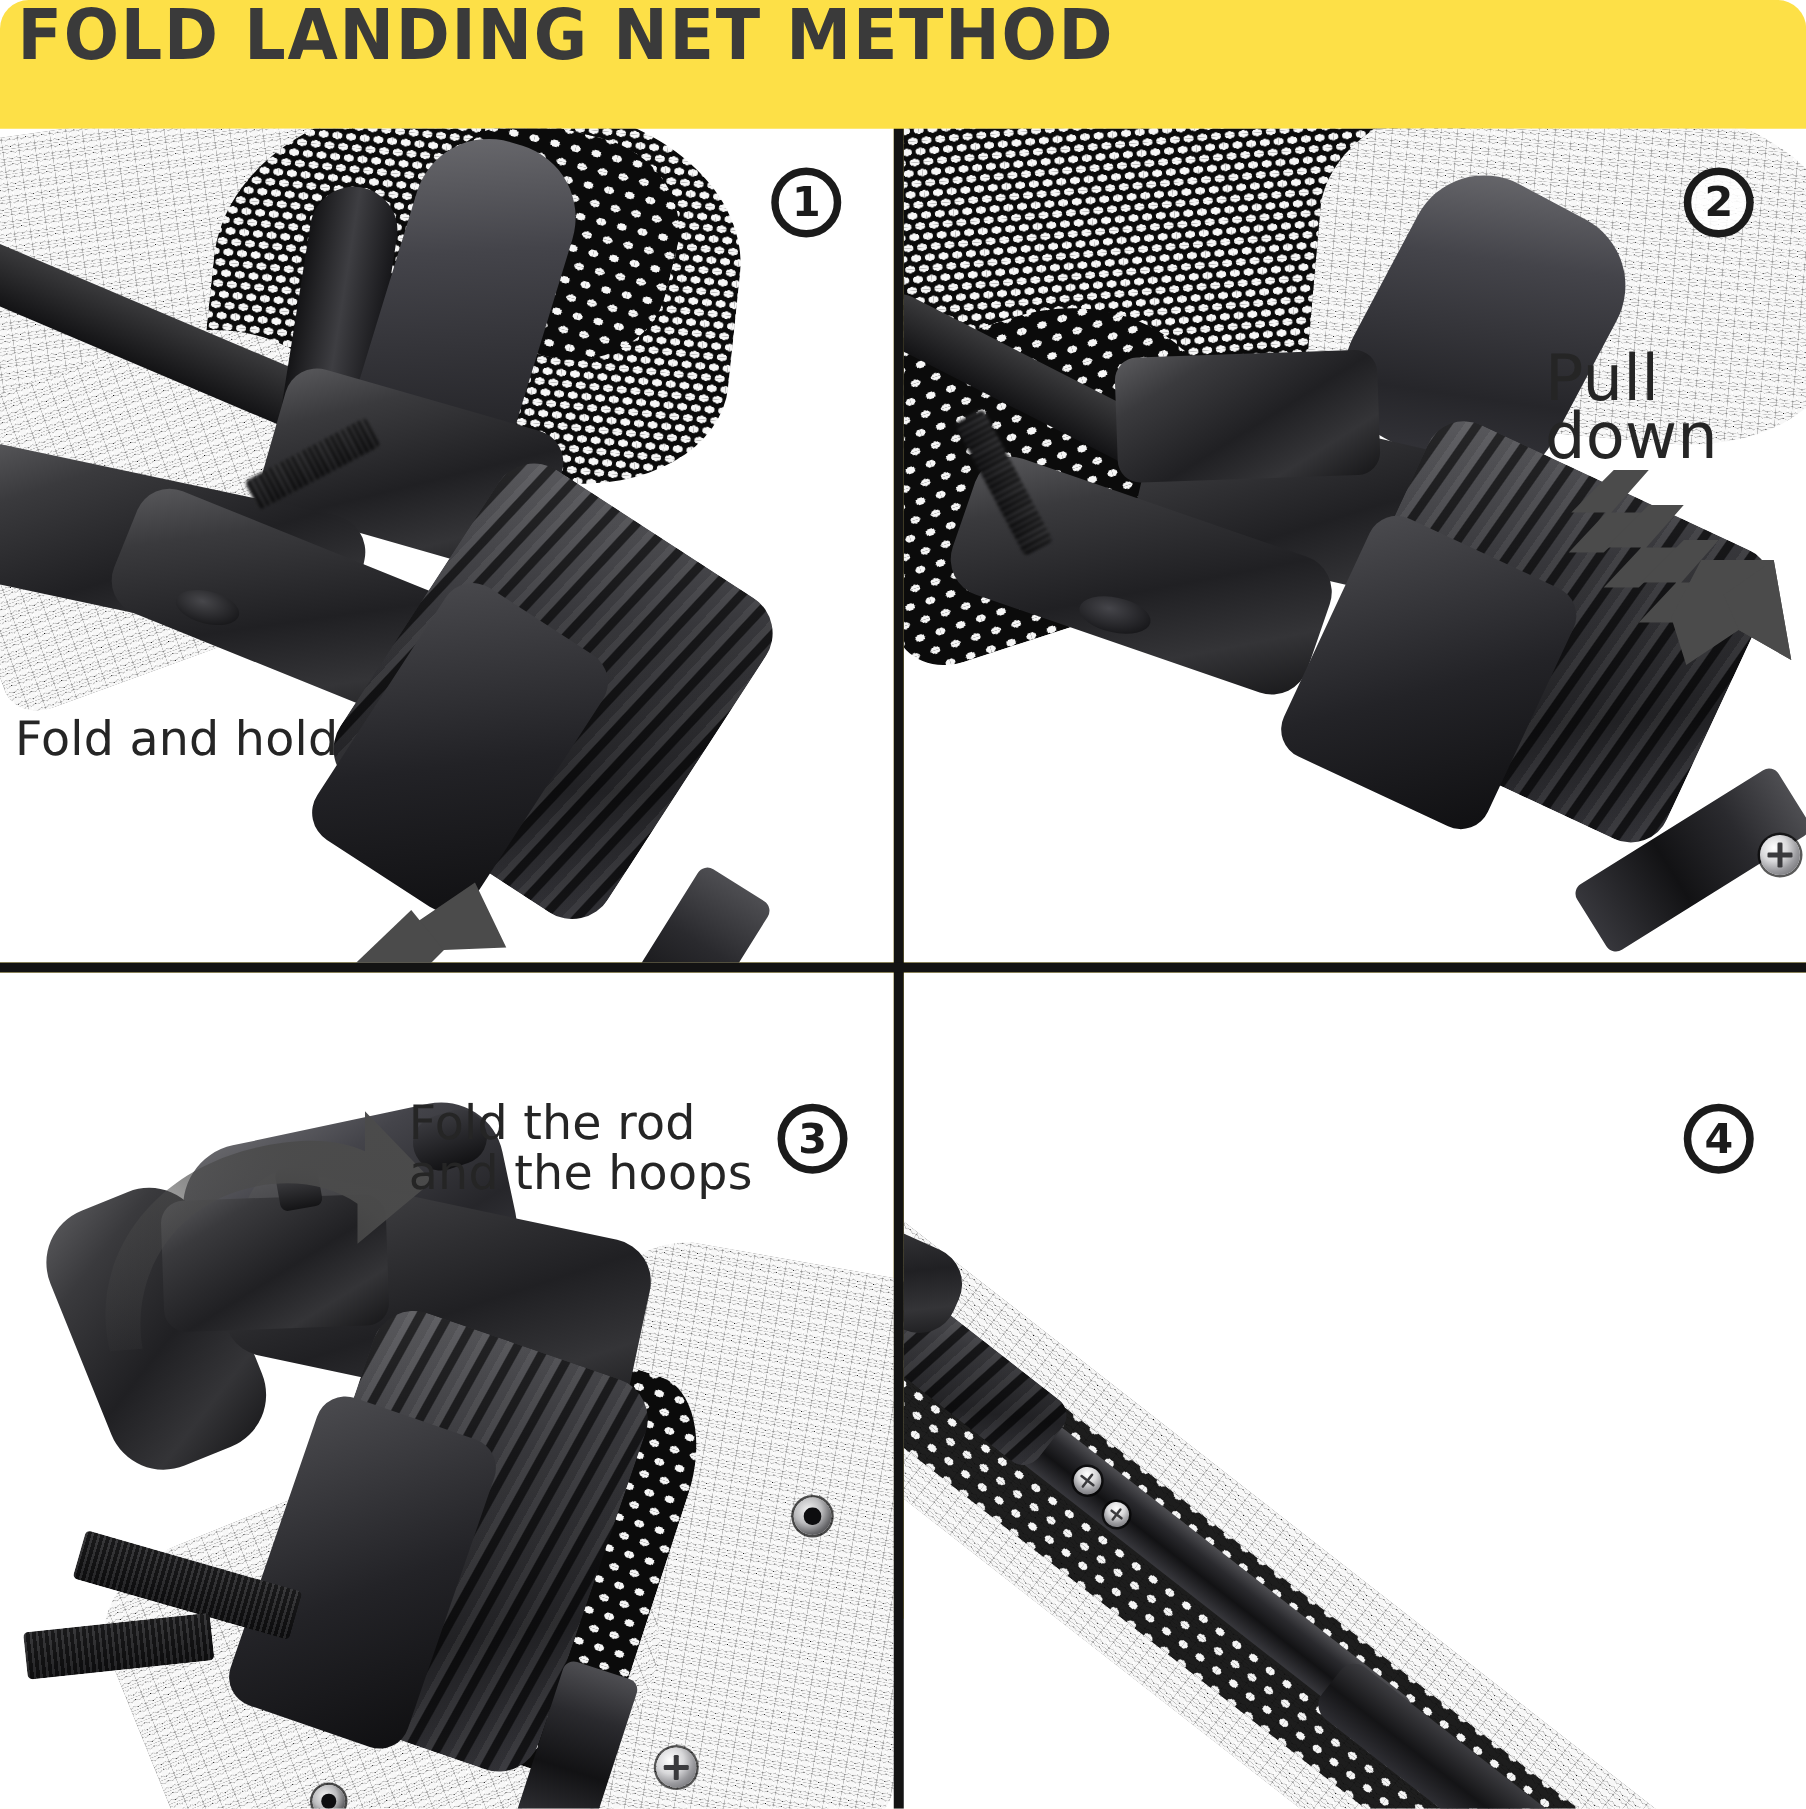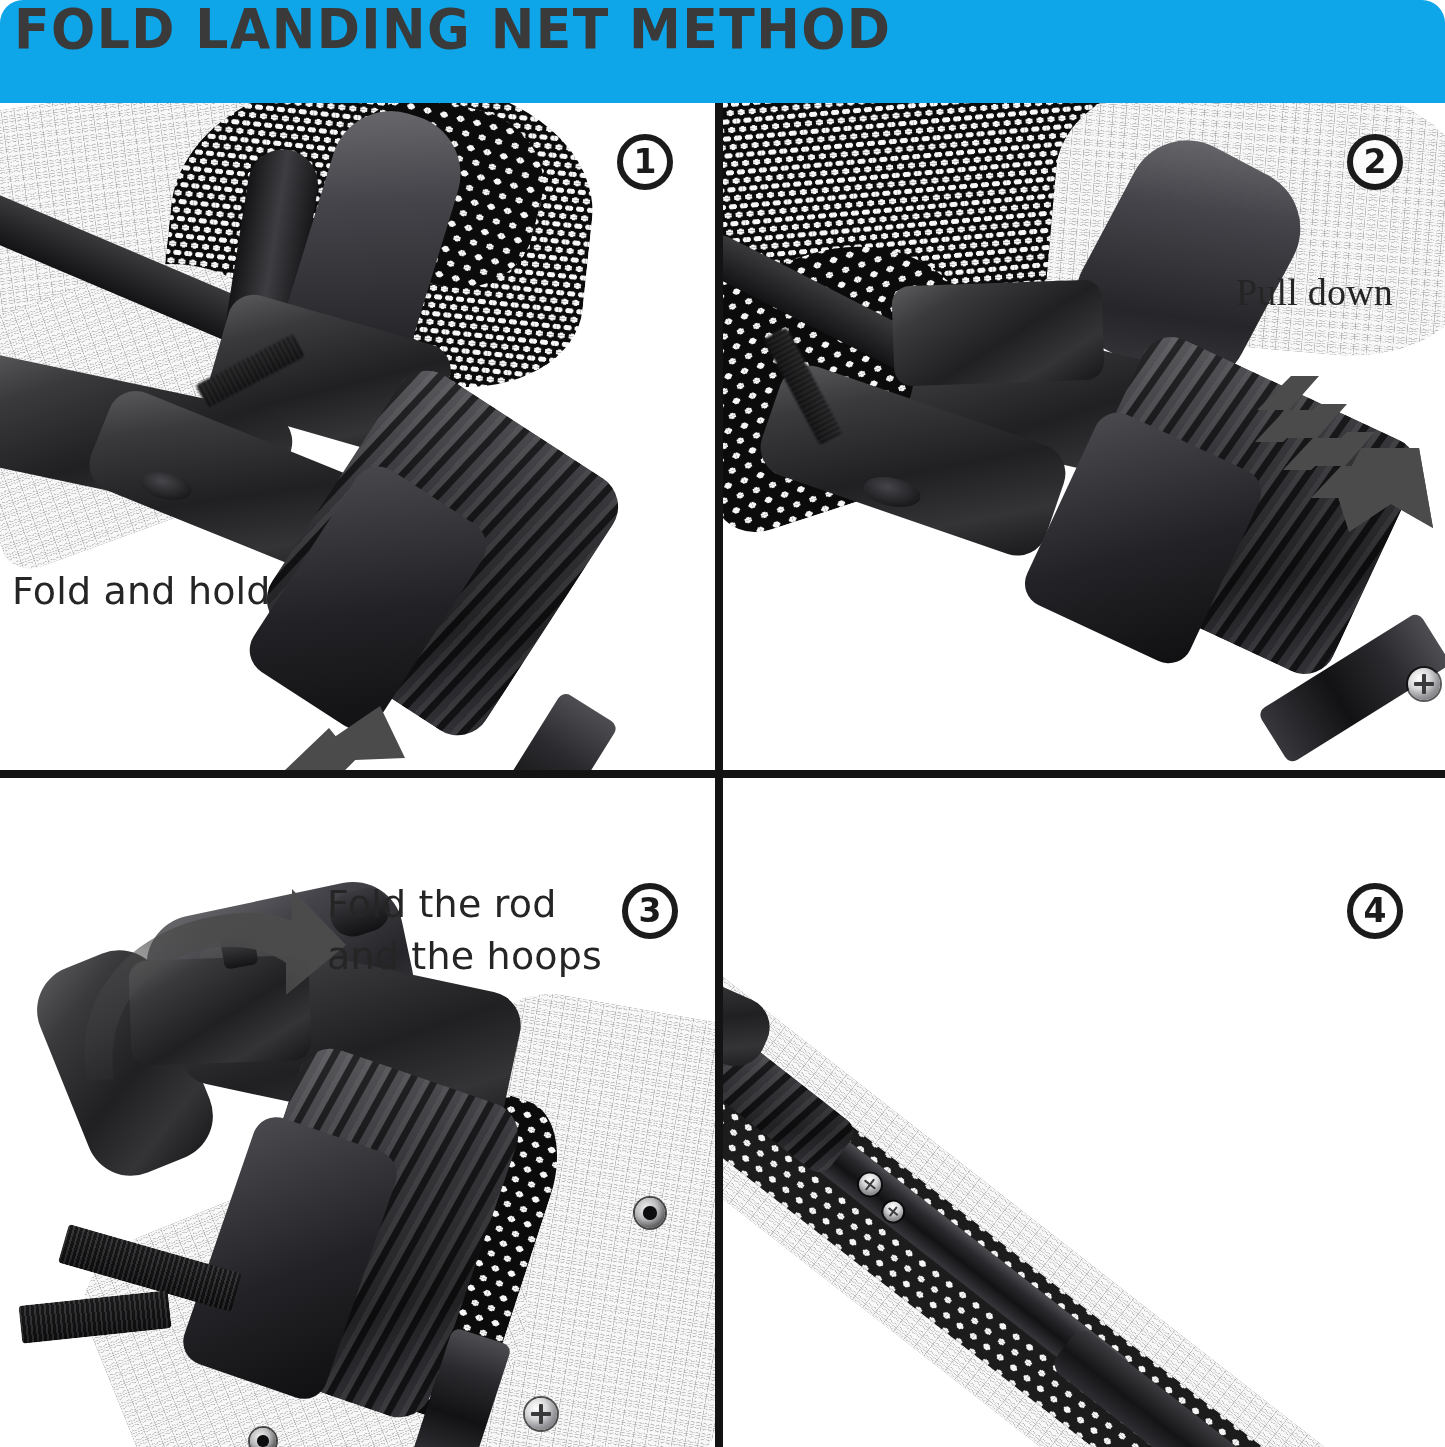--- a/index.html
+++ b/index.html
@@ -3,21 +3,21 @@
 <meta charset="utf-8">
 <title>Fold Landing Net Method</title>
 <style>
   * { margin:0; padding:0; box-sizing:border-box; }
   html,body{
     width:1445px; height:1447px;
     background:#ffffff;
     font-family:"DejaVu Sans", sans-serif;
     overflow:hidden;
   }
-  #page{ position:relative; width:1445px; height:1295px; background:#0ea5e9;border-radius:23px; }
+  #page{ position:relative; width:1445px; height:1295px; background:#fde047;border-radius:23px; }
 
   
   #title{
     position:absolute; left:14px; top:-2px;
     width:1000px; height:62px;
     font-family:"DejaVu Sans", sans-serif;
     font-weight:700;
     font-size:56px;
     line-height:62px;
     letter-spacing:1.5px;
@@ -265,21 +265,21 @@
              transform:rotate(25deg); border-radius:24px;"></div>
 
         <div class="pole" style="left:600px; top:490px; width:62px; height:190px;
              transform:rotate(58deg);"></div>
         <div class="screw" style="left:685px; top:565px; width:32px; height:32px;"></div>
 
         <div class="strap soft" style="left:20px; top:270px; width:120px; height:26px;
              transform:rotate(62deg);"></div>
       </div>
 
-      <div class="callout" style="left:513px; top:166px; font-size:38px; line-height:46px;font-family:Liberation Serif, serif;">Pull down</div>
+      <div class="callout" style="left:513px; top:178px; font-size:51px; line-height:46px;">Pull down</div>
 
       <svg class="arrow-svg" style="left:518px; top:253px;" width="205" height="200" viewBox="0 0 205 200">
         <g fill="#4b4b4b">
           <polygon points="50,20 78,20 48,52 76,52 42,86 14,86 44,52 16,52" transform="translate(0,0) rotate(180 46 53)"></polygon>
           <polygon points="78,48 106,48 76,80 104,80 70,114 42,114 72,80 44,80" transform="rotate(180 74 81)"></polygon>
           <polygon points="106,76 134,76 104,108 132,108 98,142 70,142 100,108 72,108" transform="rotate(180 102 109)"></polygon>
           <polygon points="120,92 178,92 192,172 150,148 108,176 96,138"></polygon>
           <polygon points="150,148 192,172 178,92 138,120"></polygon>
         </g>
       </svg>
@@ -337,21 +337,21 @@
             <stop offset="35%" stop-color="#4b4b4b" stop-opacity="0.45"></stop>
             <stop offset="70%" stop-color="#4b4b4b" stop-opacity="0.95"></stop>
             <stop offset="100%" stop-color="#4b4b4b" stop-opacity="1"></stop>
           </linearGradient>
         </defs>
         <path d="M28,198 C10,126 60,52 150,34 C190,26 214,30 232,38
                  L232,6 L286,62 L226,112 L226,80
                  C206,66 176,60 146,66 C82,78 44,134 54,196 Z" fill="url(#swoosh)"></path>
       </svg>
 
-      <div class="callout" style="left:327px; top:100px; font-size:38px; line-height:52px;">Fold the rod
+      <div class="callout" style="left:327px; top:100px; font-size:38px; line-height:40px;">Fold the rod
 and the hoops</div>
 
       <div class="badge" style="left:622px; top:105px;">3</div>
     </div>
 
     <div class="panel" id="p4">
       <div class="photo">
 
         <div style="position:absolute; left:-50px; top:160px; width:900px; height:175px;
              transform:rotate(38deg); transform-origin:left top;">

